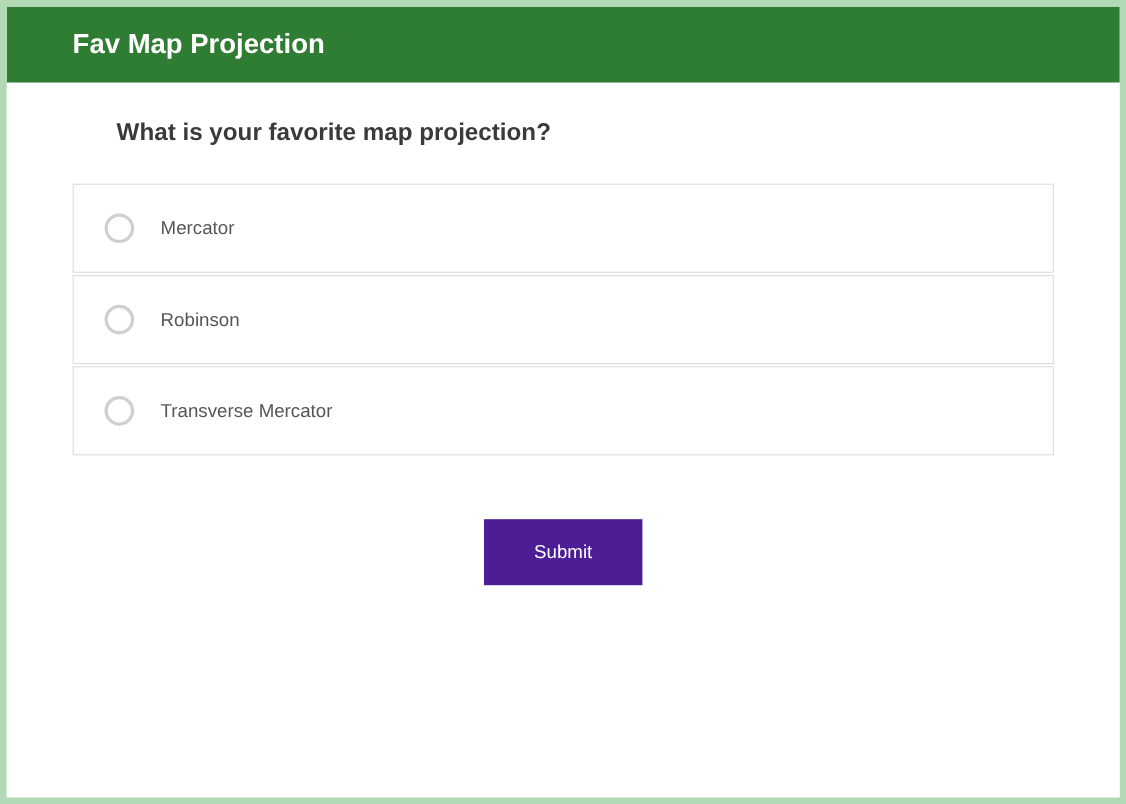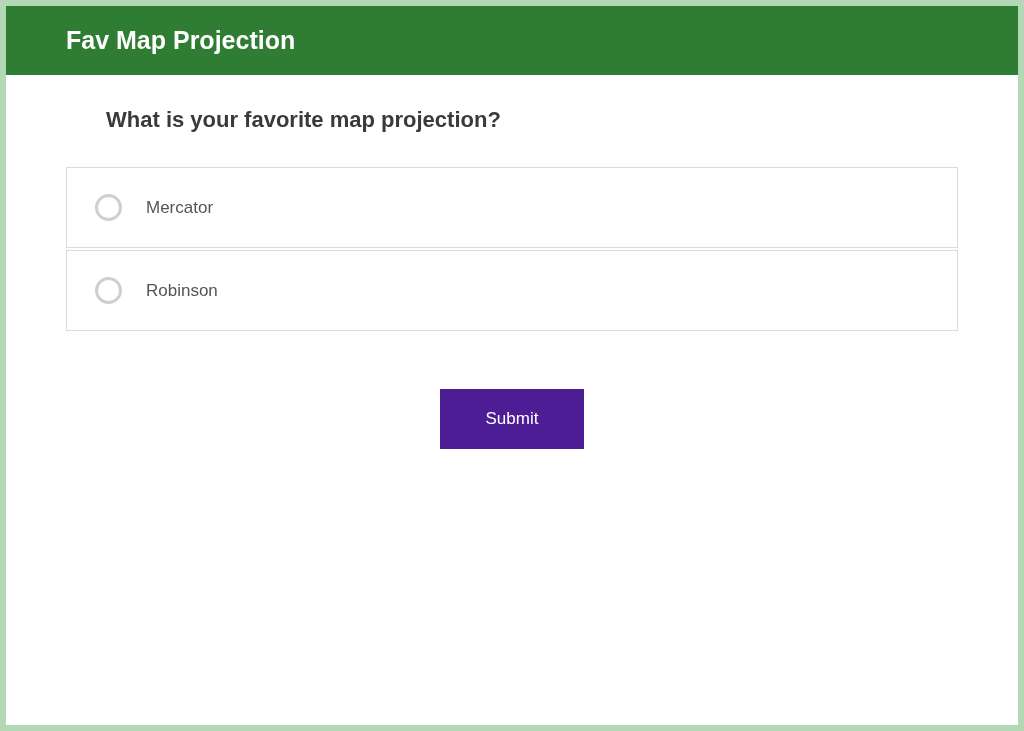--- a/index.html
+++ b/index.html
@@ -98,19 +98,23 @@
 
     <div class="options-list">
       <div class="option-item">
         <span class="radio-circle"></span>
         <span class="option-label">Mercator</span>
       </div>
       <div class="option-item">
         <span class="radio-circle"></span>
         <span class="option-label">Robinson</span>
       </div>
+      <div class="option-item">
+        <span class="radio-circle"></span>
+        <span class="option-label">Transverse Mercator</span>
+      </div>
     </div>
 
     <div class="submit-section">
       <button class="submit-button">Submit</button>
     </div>
   </div>
 </div>
 
 </body></html>

